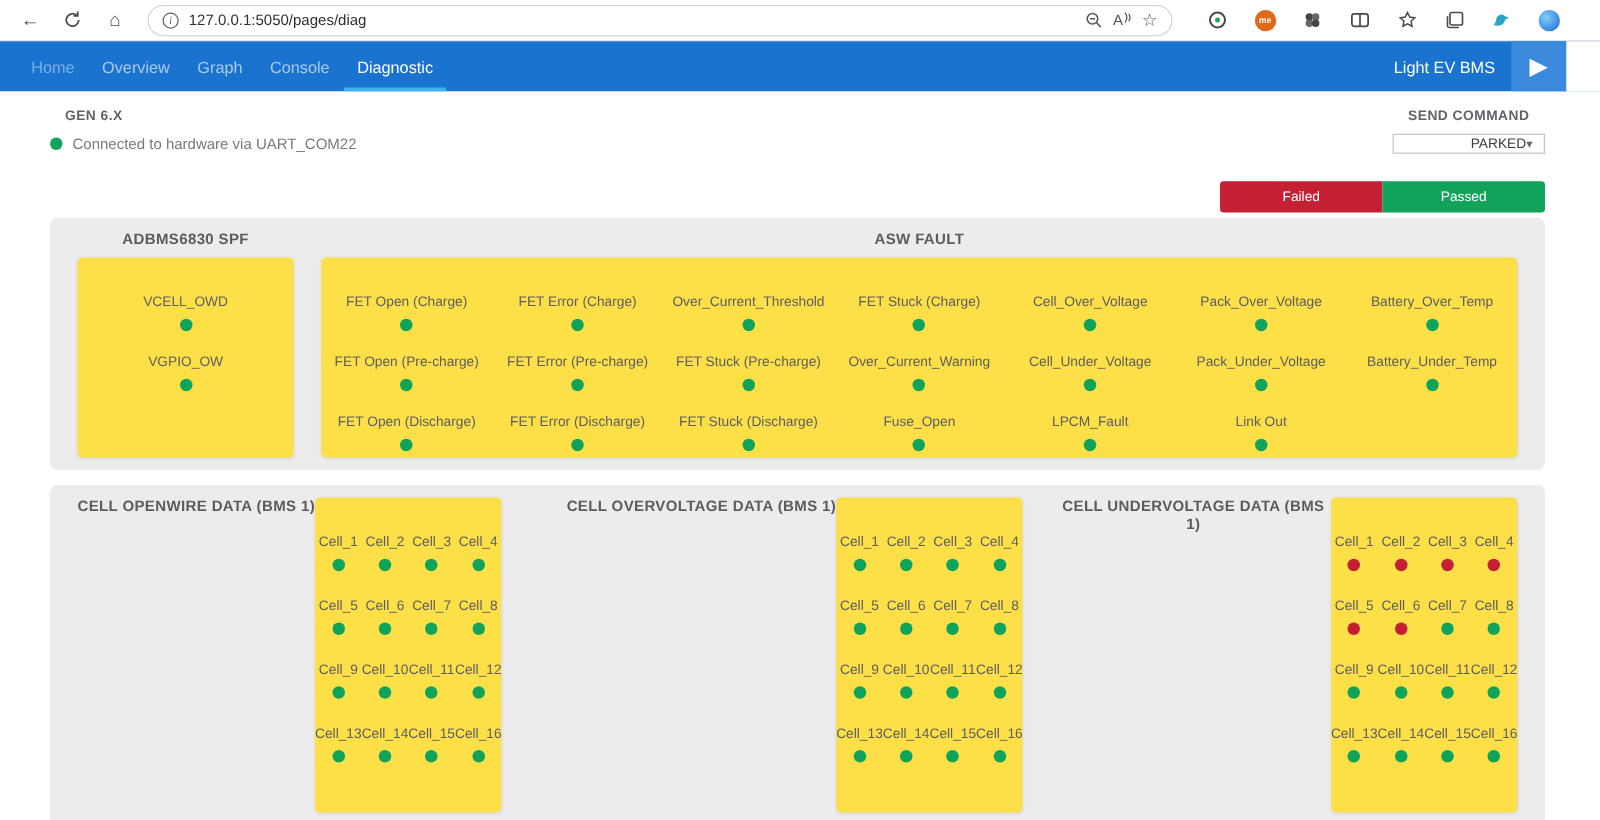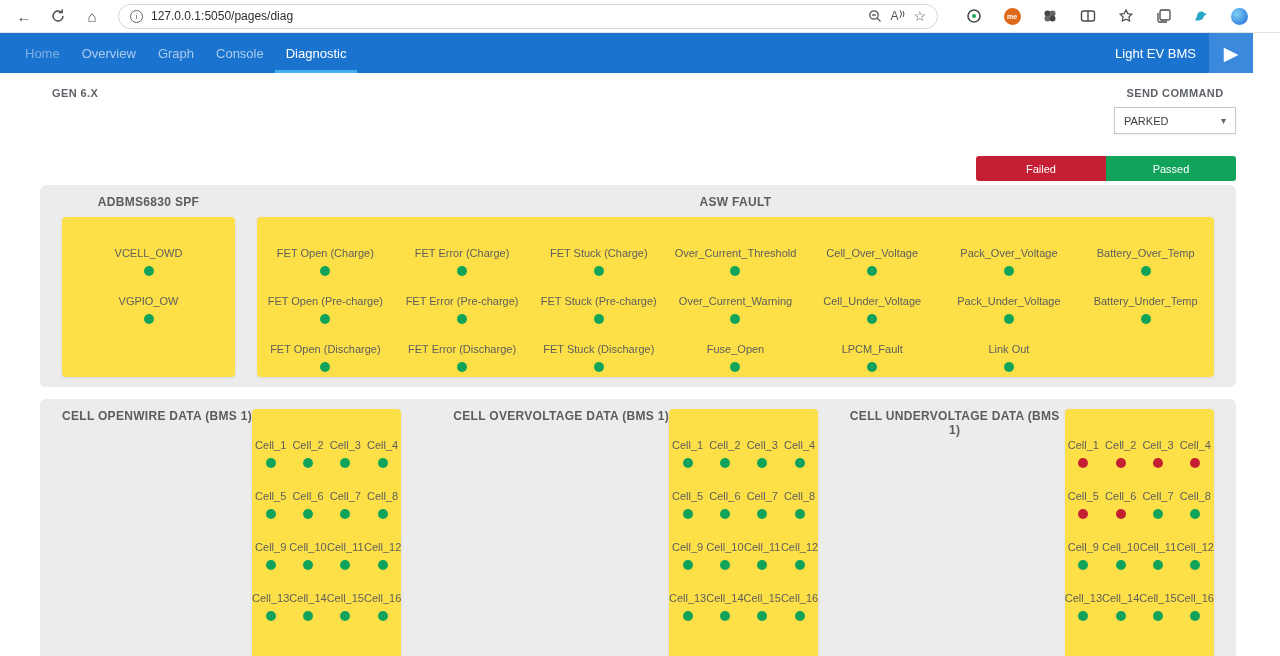--- a/index.html
+++ b/index.html
@@ -42,22 +42,22 @@
   
   .content{padding:14px 44px 0 40px}
   .status-row{display:flex;justify-content:space-between;align-items:flex-start}
   .gen-label{font-size:11px;font-weight:bold;color:#5f6368;letter-spacing:.4px;margin-left:12px}
   .conn-row{display:flex;align-items:center;gap:8px;margin-top:9px;font-size:12px;color:#7a7a7a}
   .dot{width:10px;height:10px;border-radius:50%;display:inline-block;flex:none}
   .dot.passed{background:var(--passed,#12a35b)}
   .dot.failed{background:var(--failed,#c41f33)}
   .send-col{display:flex;flex-direction:column;align-items:center}
   .send-label{font-size:11px;font-weight:bold;color:#5f6368;letter-spacing:.4px}
-  .dropdown{margin-top:8px;width:122px;height:27px;border:1px solid #c8c8c8;border-radius:0;
-    background:#fff;display:flex;align-items:center;justify-content:space-between;
+  .dropdown{margin-top:8px;width:122px;height:16px;border:1px solid #c8c8c8;border-radius:0;
+    background:#fff;display:flex;align-items:center;justify-content:flex-end;
     padding:0 9px;font-size:11px;color:#3c3c3c;box-shadow:0 1px 2px rgba(0,0,0,.06);cursor:pointer}
   .caret{color:#666;font-size:10px}
   .legend-row{display:flex;justify-content:flex-end;margin-top:22px}
   .legend-btn{width:130px;height:25px;display:flex;align-items:center;justify-content:center;
     font-size:11px;color:#fff;cursor:pointer}
   .legend-btn.failed{background:var(--failed,#c41f33);border-radius:3px 0 0 3px}
   .legend-btn.passed{background:var(--passed,#12a35b);border-radius:0 3px 3px 0}
   .card{background:var(--card,#ececec);border-radius:6px;margin-top:4px;padding:10px 22px}
   .card.main{display:flex;gap:22px}
   .card.cells{display:flex;gap:22px;margin-top:12px}
@@ -155,20 +155,24 @@
     <span class="logo-tri">▶</span>
   </div>
   <div class="nav-strip"></div>
 </div>
 
 <div class="content">
 
   <div class="status-row">
     <div>
       <div class="gen-label">GEN 6.X</div>
+      <div class="conn-row">
+        <span class="dot passed"></span>
+        <span>Connected to hardware via UART_COM22</span>
+      </div>
     </div>
     <div class="send-col">
       <div class="send-label">SEND COMMAND</div>
       <div class="dropdown">
         <span>PARKED</span>
         <span class="caret">▾</span>
       </div>
     </div>
   </div>
 
@@ -196,25 +200,25 @@
       <div class="panel asw-grid">
           <div class="ind">
             <div class="ind-label">FET Open (Charge)</div>
             <span class="dot passed"></span>
           </div>
           <div class="ind">
             <div class="ind-label">FET Error (Charge)</div>
             <span class="dot passed"></span>
           </div>
           <div class="ind">
+            <div class="ind-label">Over_Current_Threshold</div>
+            <span class="dot passed"></span>
+          </div>
+          <div class="ind">
             <div class="ind-label">FET Stuck (Charge)</div>
-            <span class="dot passed"></span>
-          </div>
-          <div class="ind">
-            <div class="ind-label">Over_Current_Threshold</div>
             <span class="dot passed"></span>
           </div>
           <div class="ind">
             <div class="ind-label">Cell_Over_Voltage</div>
             <span class="dot passed"></span>
           </div>
           <div class="ind">
             <div class="ind-label">Pack_Over_Voltage</div>
             <span class="dot passed"></span>
           </div>

